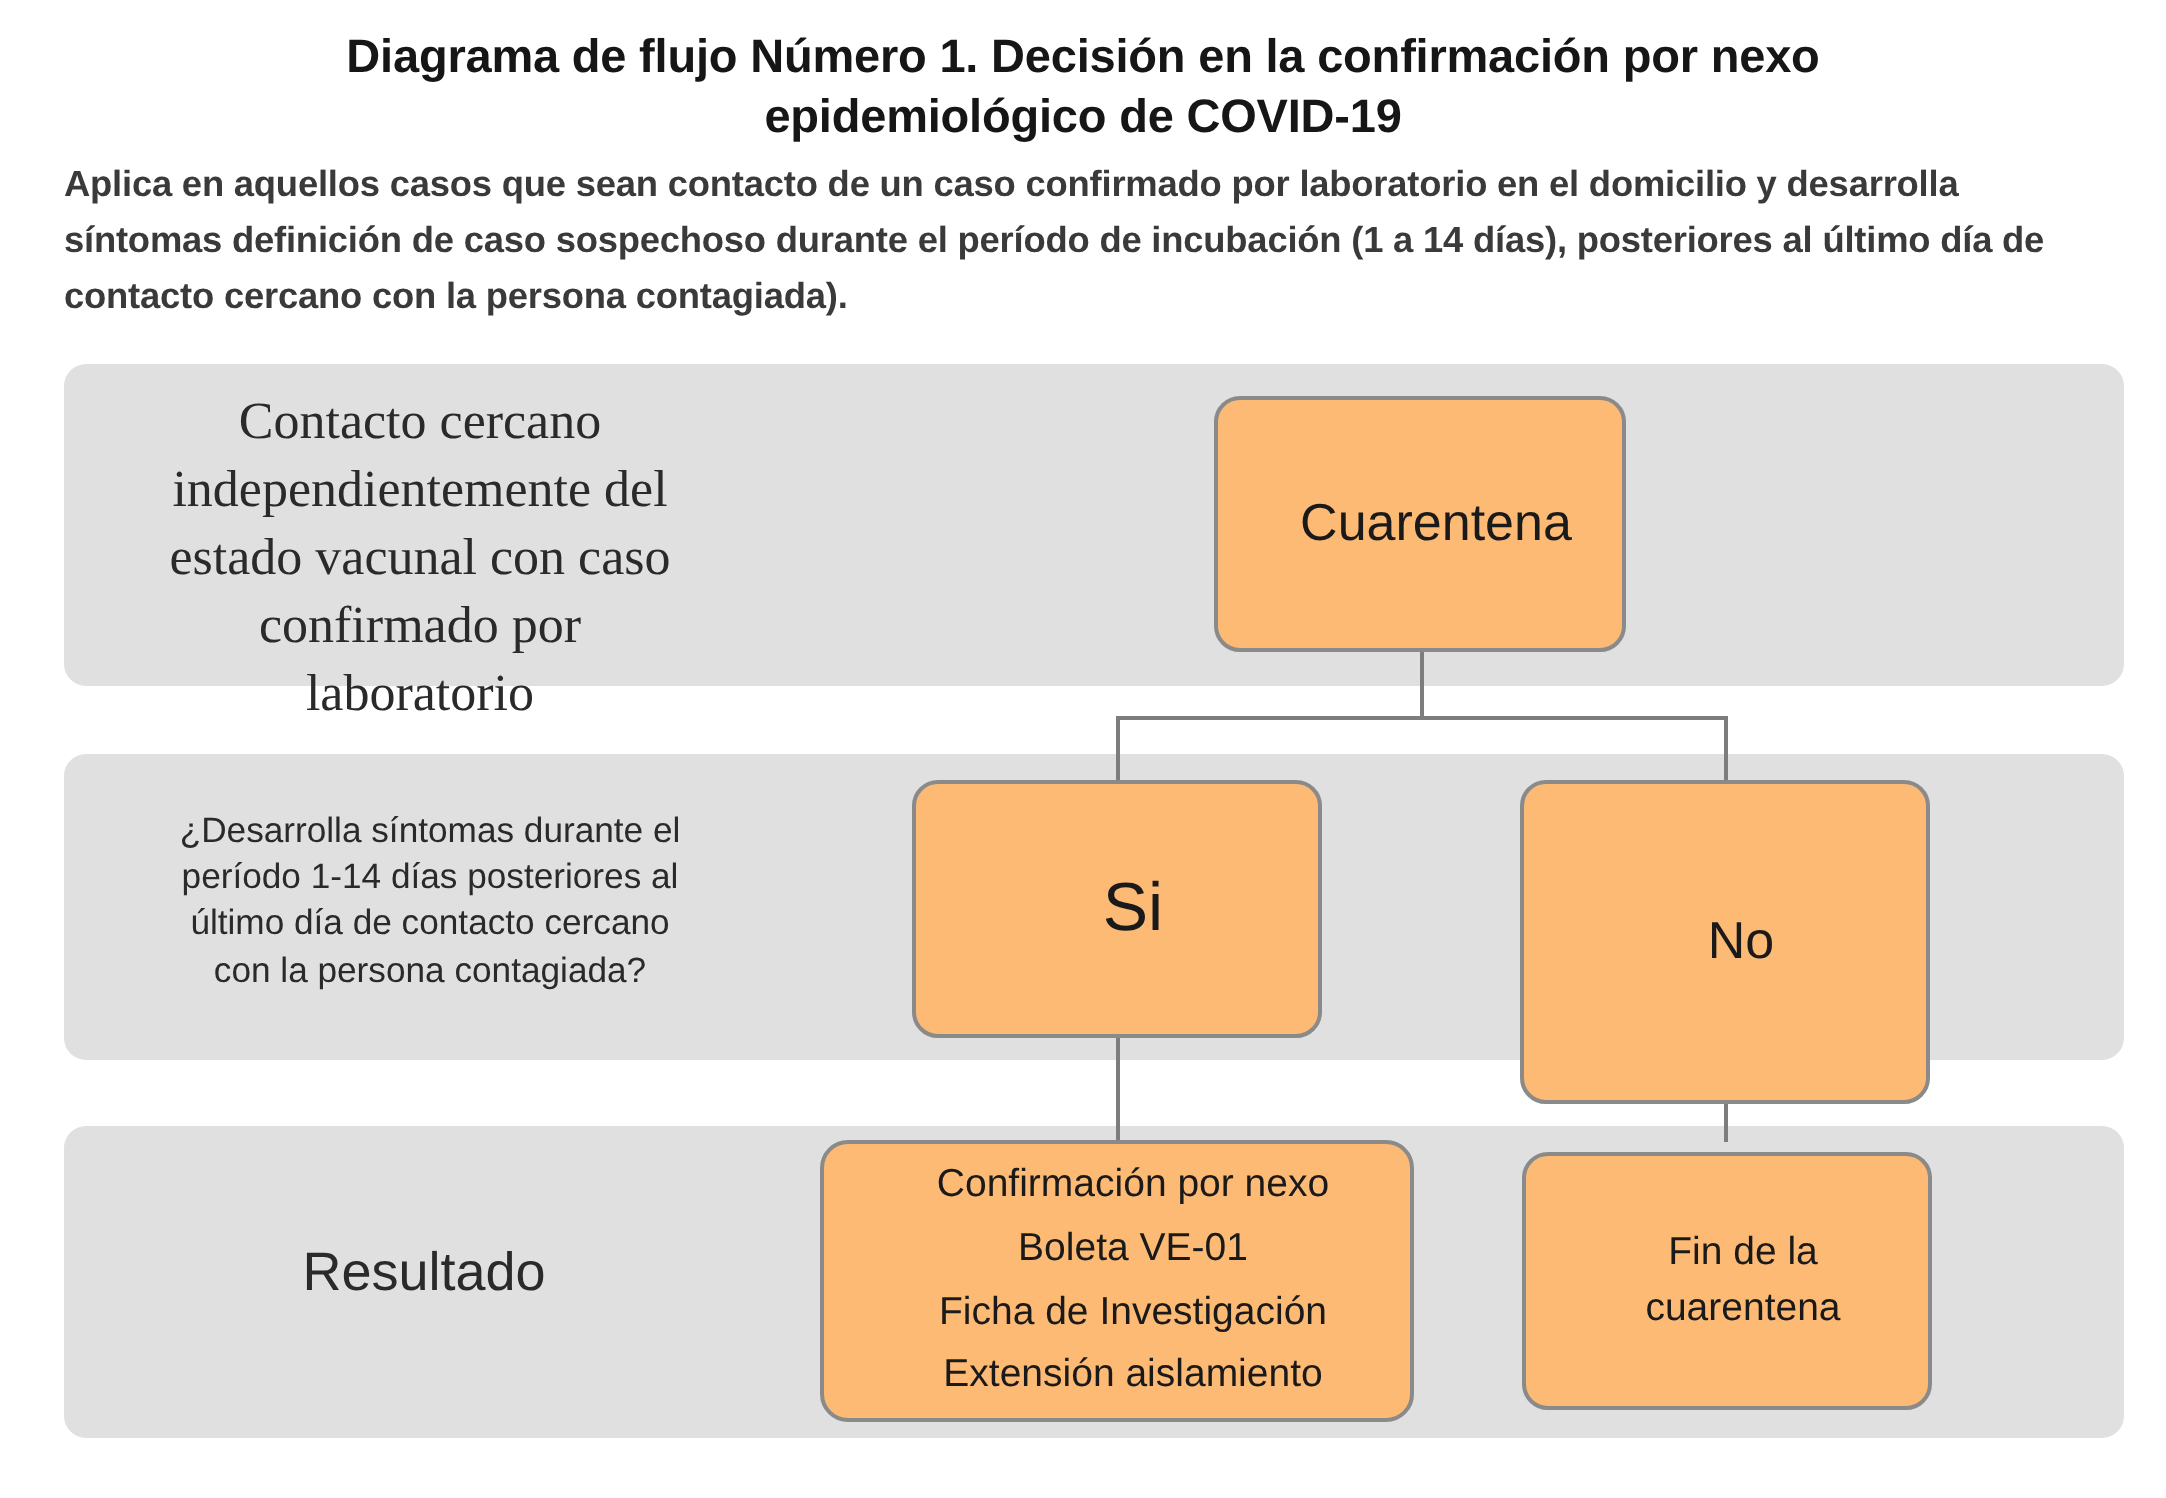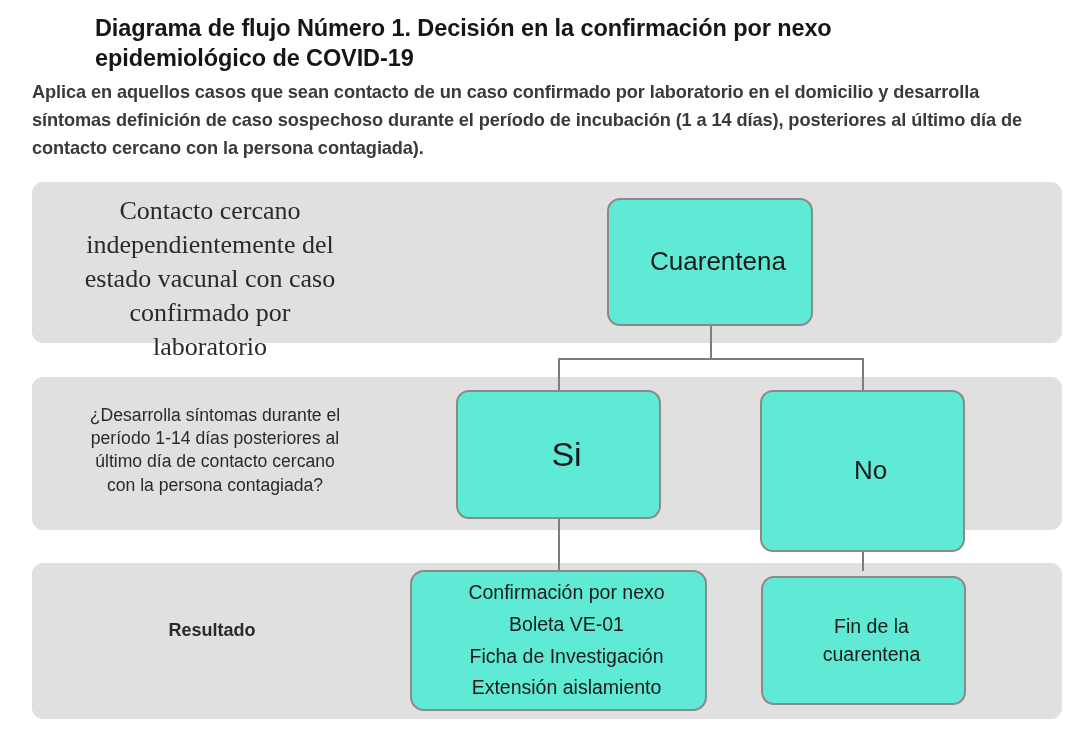--- a/index.html
+++ b/index.html
@@ -26,21 +26,21 @@
     left: 0;
     top: 0;
     width: 1083px;
   }
   #title {
     margin: 0;
     padding: 13px 95px 0 95px;
     font-size: 23.5px;
     font-weight: bold;
     line-height: 1.28;
-    text-align: left;
+    text-align: center;
     color: #161616;
     letter-spacing: -0.1px;
   }
   #subtitle {
     margin: 0;
     padding: 6px 32px 0 32px;
     font-size: 18.2px;
     font-weight: bold;
     line-height: 1.53;
     text-align: left;
@@ -81,23 +81,22 @@
     left: 40px;
     top: 404px;
     width: 350px;
     font-size: 17.6px;
     line-height: 1.32;
   }
   #row-label-3 {
     left: 62px;
     top: 620px;
     width: 300px;
-    font-size: 18px;
-    line-height: 1.2;
-    font-weight: bold;
+    font-size: 27px;
+    line-height: 1.2;
   }
 
   
   .conn {
     position: absolute;
     background: #7d7d7d;
   }
   .conn-v { width: 2px; }
   .conn-h { height: 2px; }
 
@@ -105,21 +104,21 @@
   #conn-split-bar        { left: 558px; top: 358px;  width: 306px; }
   #conn-down-si          { left: 558px; top: 358px;  height: 33px; }
   #conn-down-no          { left: 862px; top: 358px;  height: 33px; }
   #conn-si-result        { left: 558px; top: 518px;  height: 53px; }
   #conn-no-result        { left: 862px; top: 518px;  height: 53px; }
 
   
   .node {
     position: absolute;
     box-sizing: border-box;
-    background: #5eead4;
+    background: #fdba74;
     border: 2.4px solid #8a8a8a;
     border-radius: 13px;
     display: flex;
     align-items: center;
     justify-content: center;
     text-align: center;
     color: #1a1a1a;
     white-space: pre-line;
     padding-left: 16px;
   }

